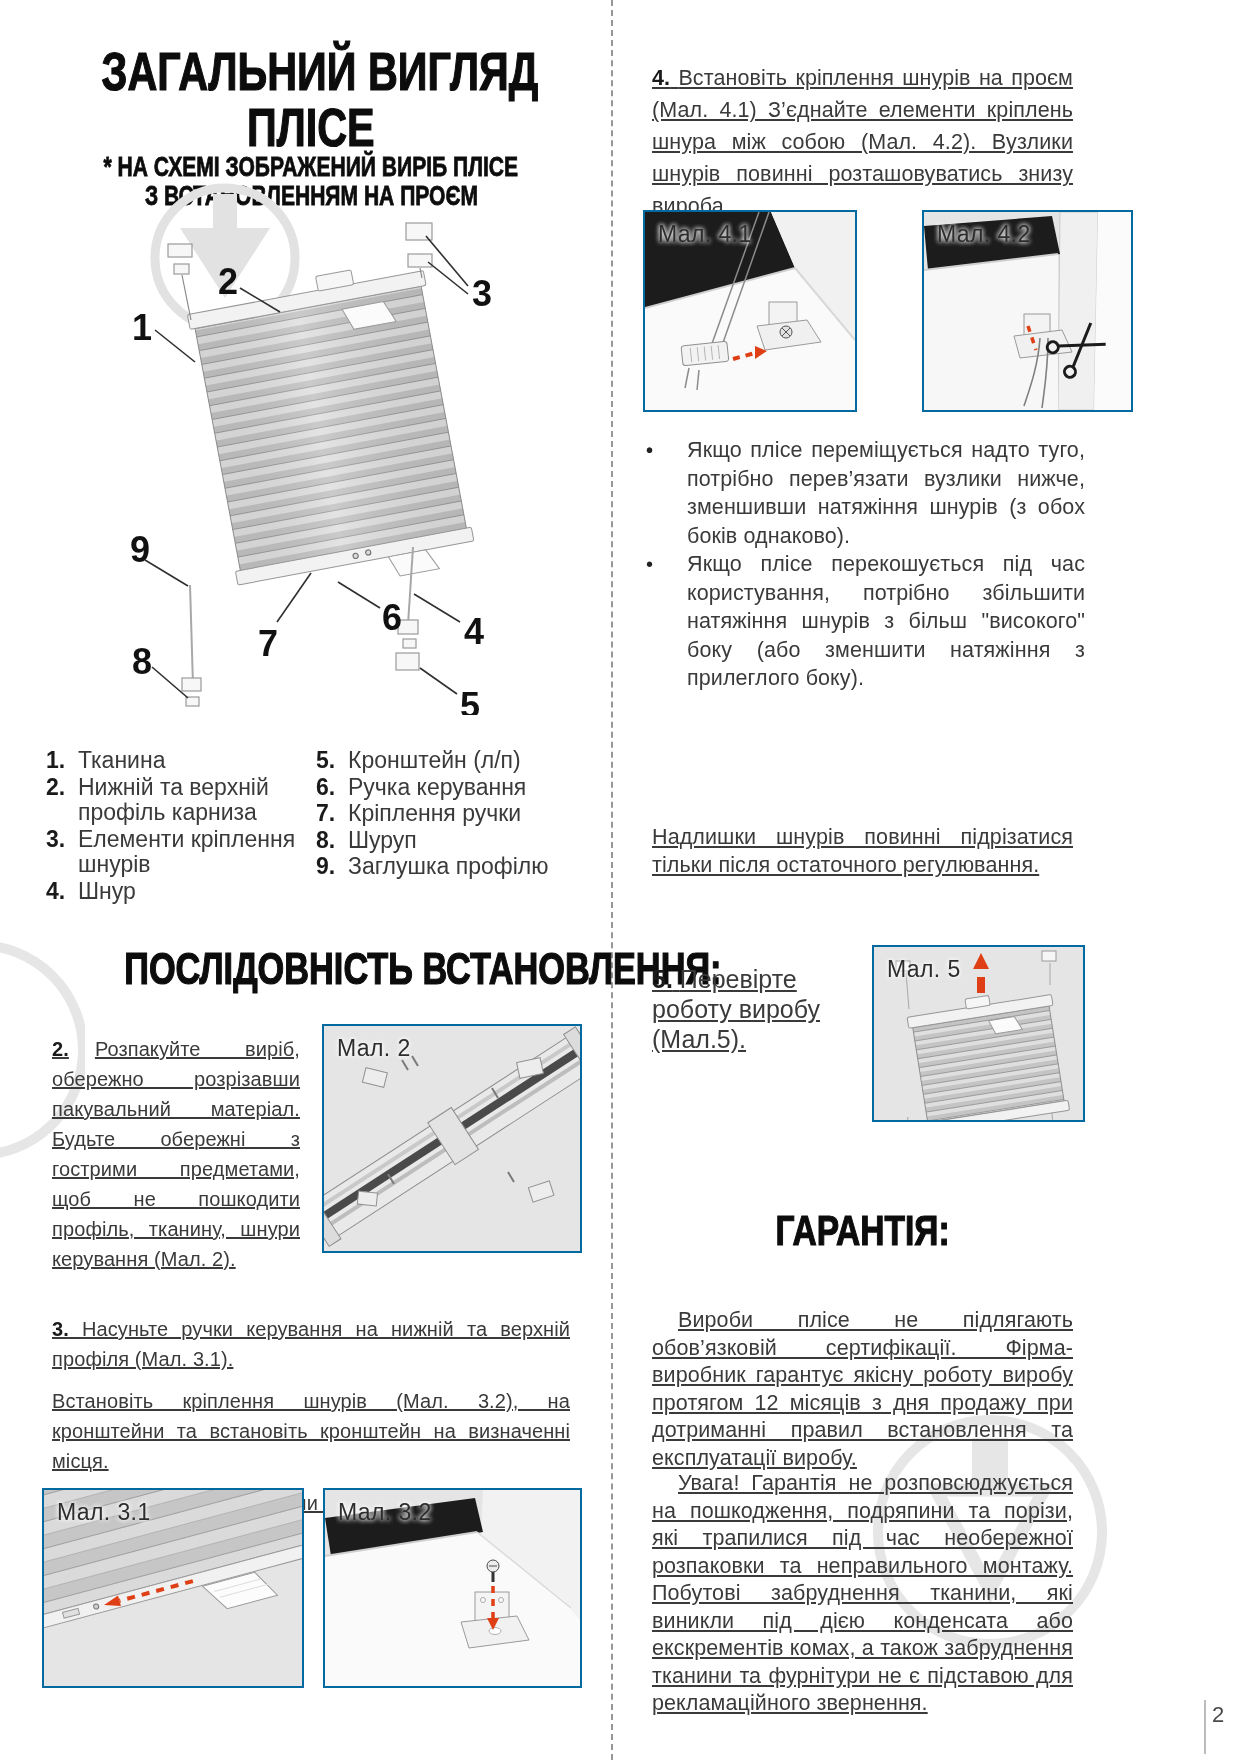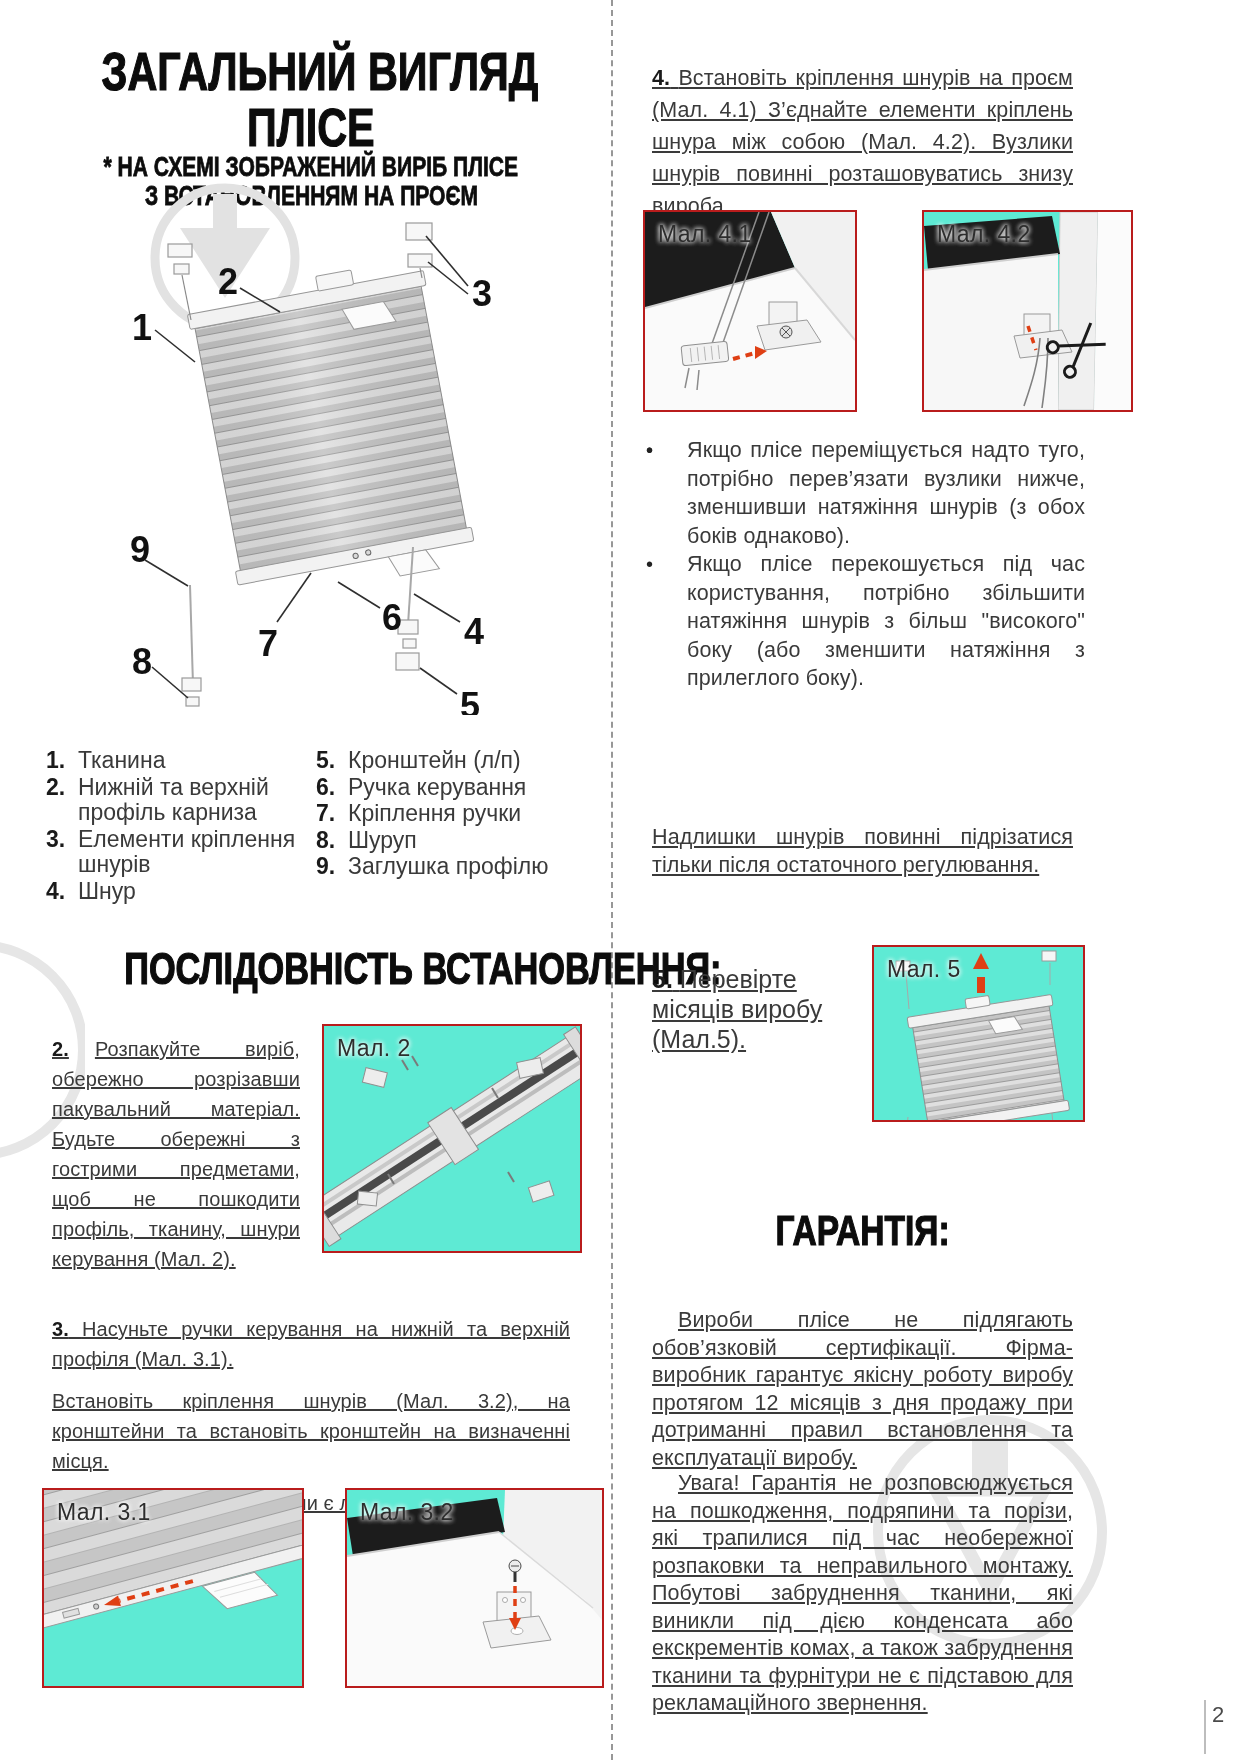--- a/index.html
+++ b/index.html
@@ -23,21 +23,21 @@
   
   .legend{display:flex;font-size:23px;line-height:25.5px;}
   .lcol{width:270px;} .rcol{flex:1;}
   .litem{position:relative;padding-left:32px;margin-bottom:1px;}
   .lnum{position:absolute;left:0;top:0;font-weight:bold;color:#1a1a1a;}
   
   .blist{margin:0;padding:0;list-style:none;}
   .blist li{position:relative;padding-left:47px;margin:0;}
   .bdot{position:absolute;left:6px;top:0;font-size:20px;color:#222;}
   
-  .figbox{border:2px solid #b91c1c;background:#5eead4;box-sizing:border-box;position:absolute;overflow:hidden;}
+  .figbox{border:2px solid #0369a1;background:#e5e5e5;box-sizing:border-box;position:absolute;overflow:hidden;}
   .figlabel{position:absolute;top:9px;left:13px;font-size:23px;color:#2d2d2d;
             letter-spacing:0.4px;z-index:2;text-shadow:0 0 5px #fff,0 0 5px #fff;}
   .figbox svg{position:absolute;left:0;top:0;}
   
   .divider{left:611px;top:0;height:1760px;width:0;border-left:2px dashed #979797;}
   
   .pagebar{left:1204px;top:1700px;width:2px;height:54px;background:#bdbdbd;}
   .pagenum{left:1212px;top:1702px;font-size:22px;color:#4a4a4a;}
 </style>
 </head>
@@ -213,21 +213,21 @@
       <circle cx="50" cy="96" r="2.5" fill="#cfcfcf" stroke="#777"></circle>
       <line x1="150" y1="96.5" x2="74" y2="96.5" stroke="#df3f14" stroke-width="4" stroke-dasharray="8 7"></line>
       <polygon points="74,91 74,102 58,96.5" fill="#df3f14"></polygon>
       <path d="M158,104 h54 l16,28 h-52 z" fill="#fcfcfc" stroke="#9a9a9a"></path>
       <line x1="168" y1="112" x2="216" y2="112" stroke="#dddddd"></line>
       <line x1="172" y1="119" x2="222" y2="119" stroke="#dddddd"></line>
     </g>
   </svg>
 </div>
 
-<div class="figbox" style="left:323px;top:1488px;width:259px;height:200px;margin-left:22px;">
+<div class="figbox" style="left:323px;top:1488px;width:259px;height:200px;">
   <span class="figlabel">Мал. 3.2</span>
   <svg width="255" height="196" viewBox="0 0 255 196">
     <polygon points="158,0 255,0 255,196 150,196" fill="#f2f2f2"></polygon>
     <polygon points="0,28 150,8 158,42 6,66" fill="#1c1c1c"></polygon>
     <polygon points="0,66 152,42 238,110 255,130 255,196 0,196" fill="#fafafa"></polygon>
     <line x1="0" y1="66" x2="152" y2="42" stroke="#cfcfcf" stroke-width="2"></line>
     <line x1="152" y1="42" x2="246" y2="118" stroke="#dadada" stroke-width="1.5"></line>
     <rect x="150" y="102" width="34" height="30" fill="#f4f4f4" stroke="#9a9a9a"></rect>
     <circle cx="158" cy="110" r="2.5" fill="#ffffff" stroke="#aaaaaa"></circle>
     <circle cx="176" cy="110" r="2.5" fill="#ffffff" stroke="#aaaaaa"></circle>
@@ -306,21 +306,21 @@
     <li><span class="bdot">•</span><span>Якщо плісе перекошується під час користування, потрібно збільшити натяжіння шнурів з більш "високого" боку (або зменшити натяжіння з прилеглого боку).</span></li>
   </ul>
 </div>
 
 <div class="abs rtxt" style="left:640px;top:812px;width:445px;line-height:27.5px;">
   <p>Надлишки шнурів повинні підрізатися тільки після остаточного регулювання.</p>
 </div>
 
 <div class="abs" style="left:640px;top:952px;width:235px;font-size:25px;line-height:30px;">
   <p><span class="stepnum">5.</span> <span>Перевірте</span><br>
-  <span>місяців виробу (Мал.5).</span></p>
+  <span>роботу виробу (Мал.5).</span></p>
 </div>
 
 <div class="figbox" style="left:872px;top:945px;width:213px;height:177px;">
   <span class="figlabel">Мал. 5</span>
   <svg width="209" height="231" viewBox="0 0 209 231">
     <defs>
       <pattern id="pleat5" width="138" height="9" patternUnits="userSpaceOnUse">
         <rect width="138" height="5" fill="#dfdfdf"></rect>
         <rect y="5" width="138" height="4" fill="#c4c4c4"></rect>
         <line x1="0" y1="0.5" x2="138" y2="0.5" stroke="#9b9b9b"></line>

